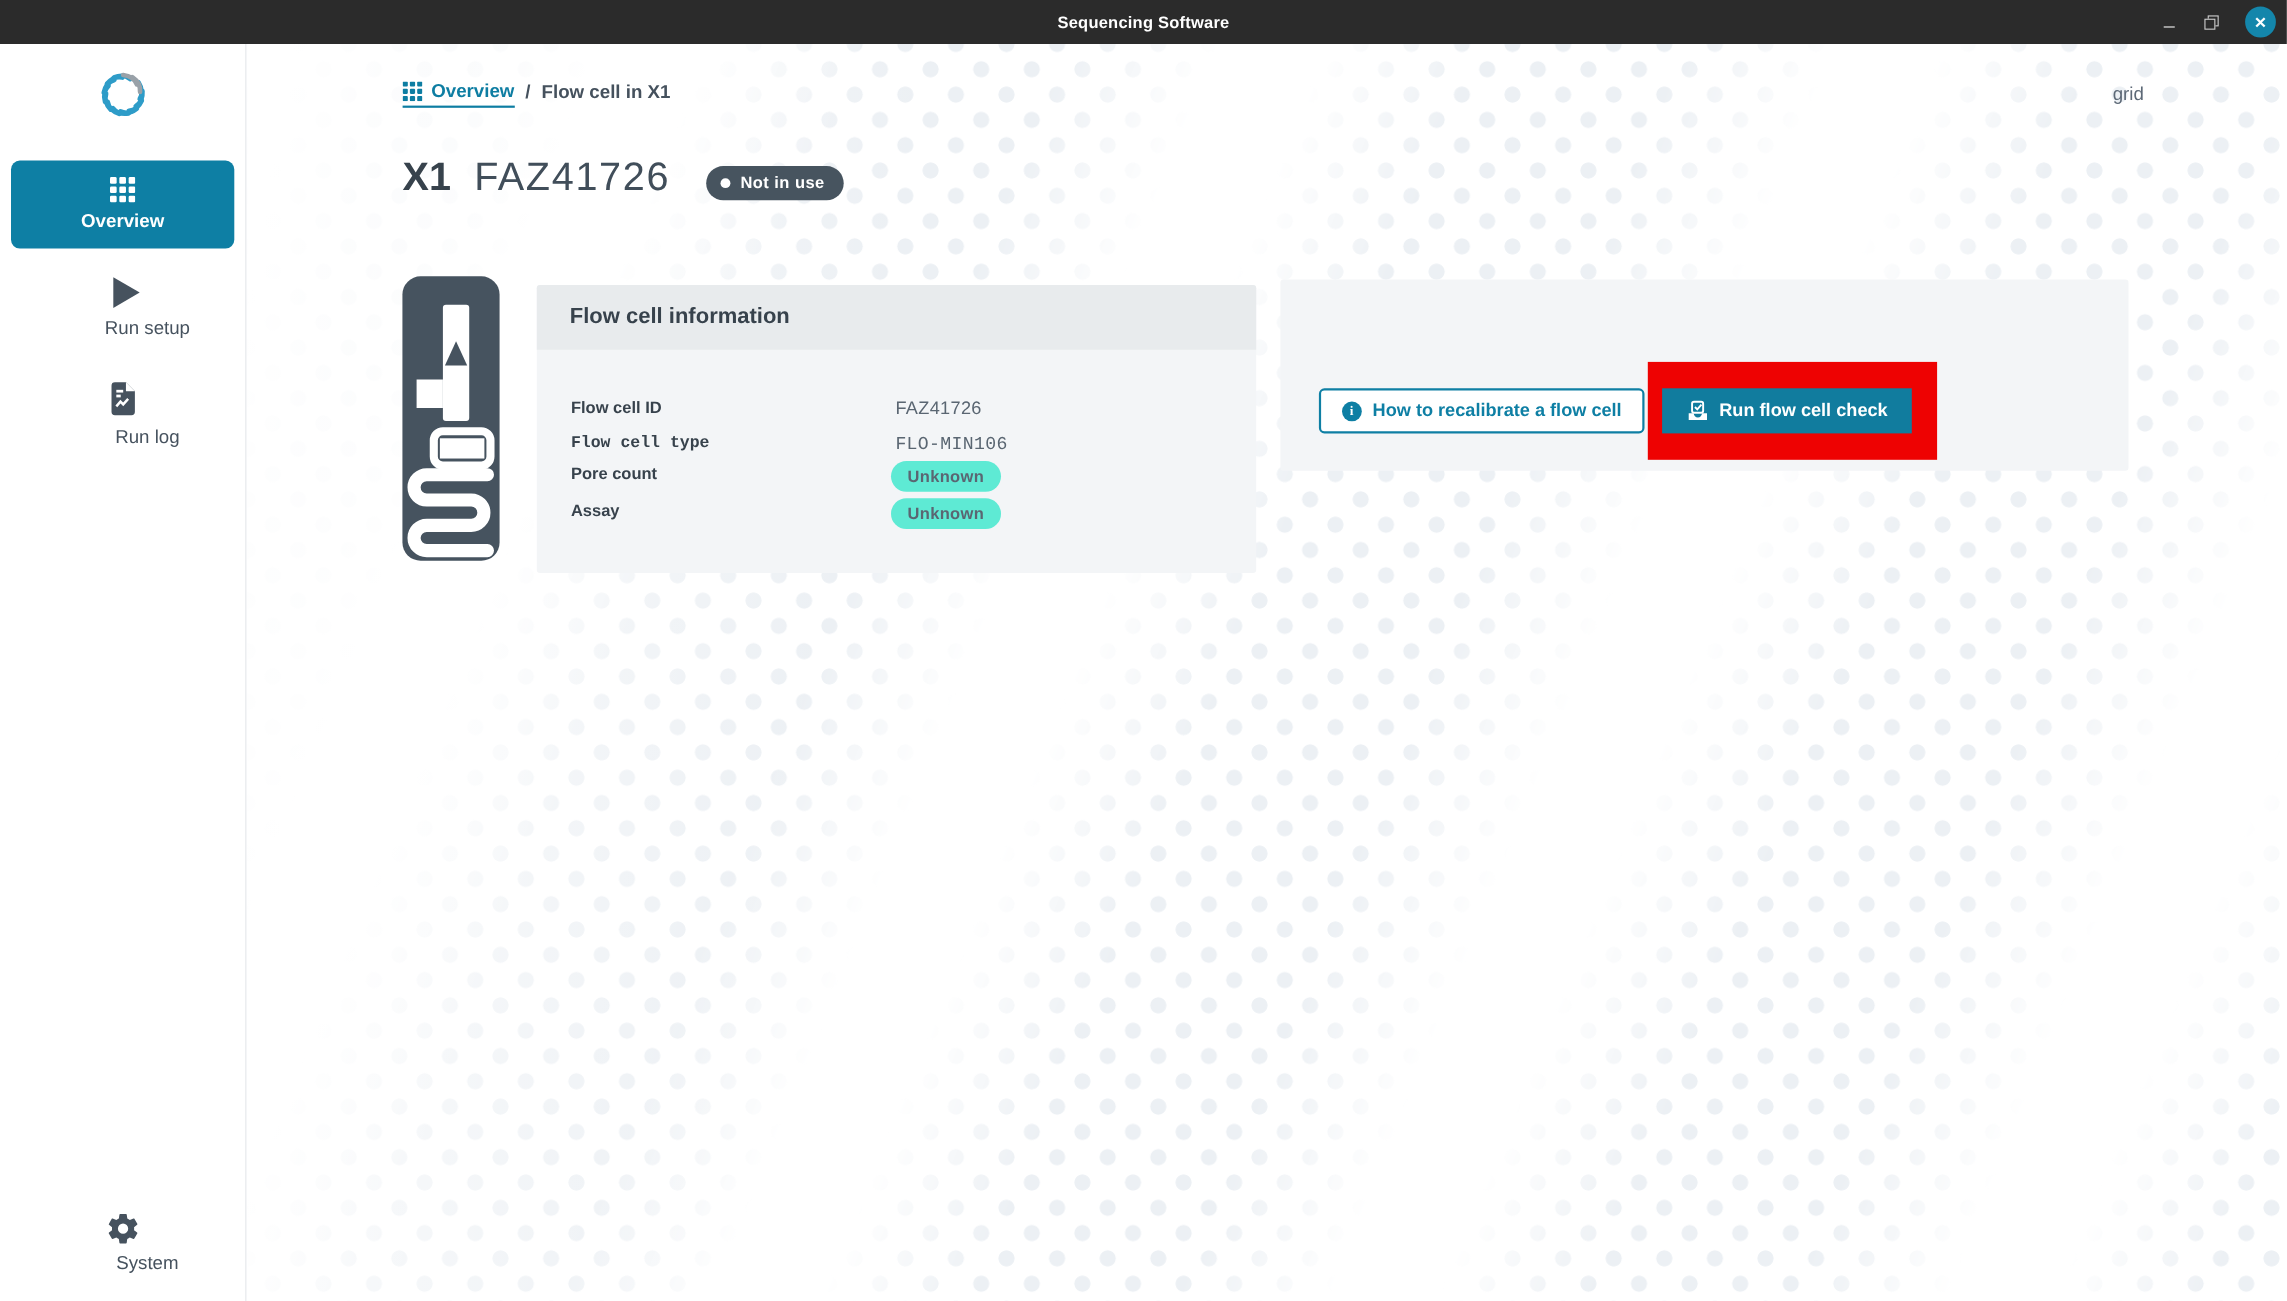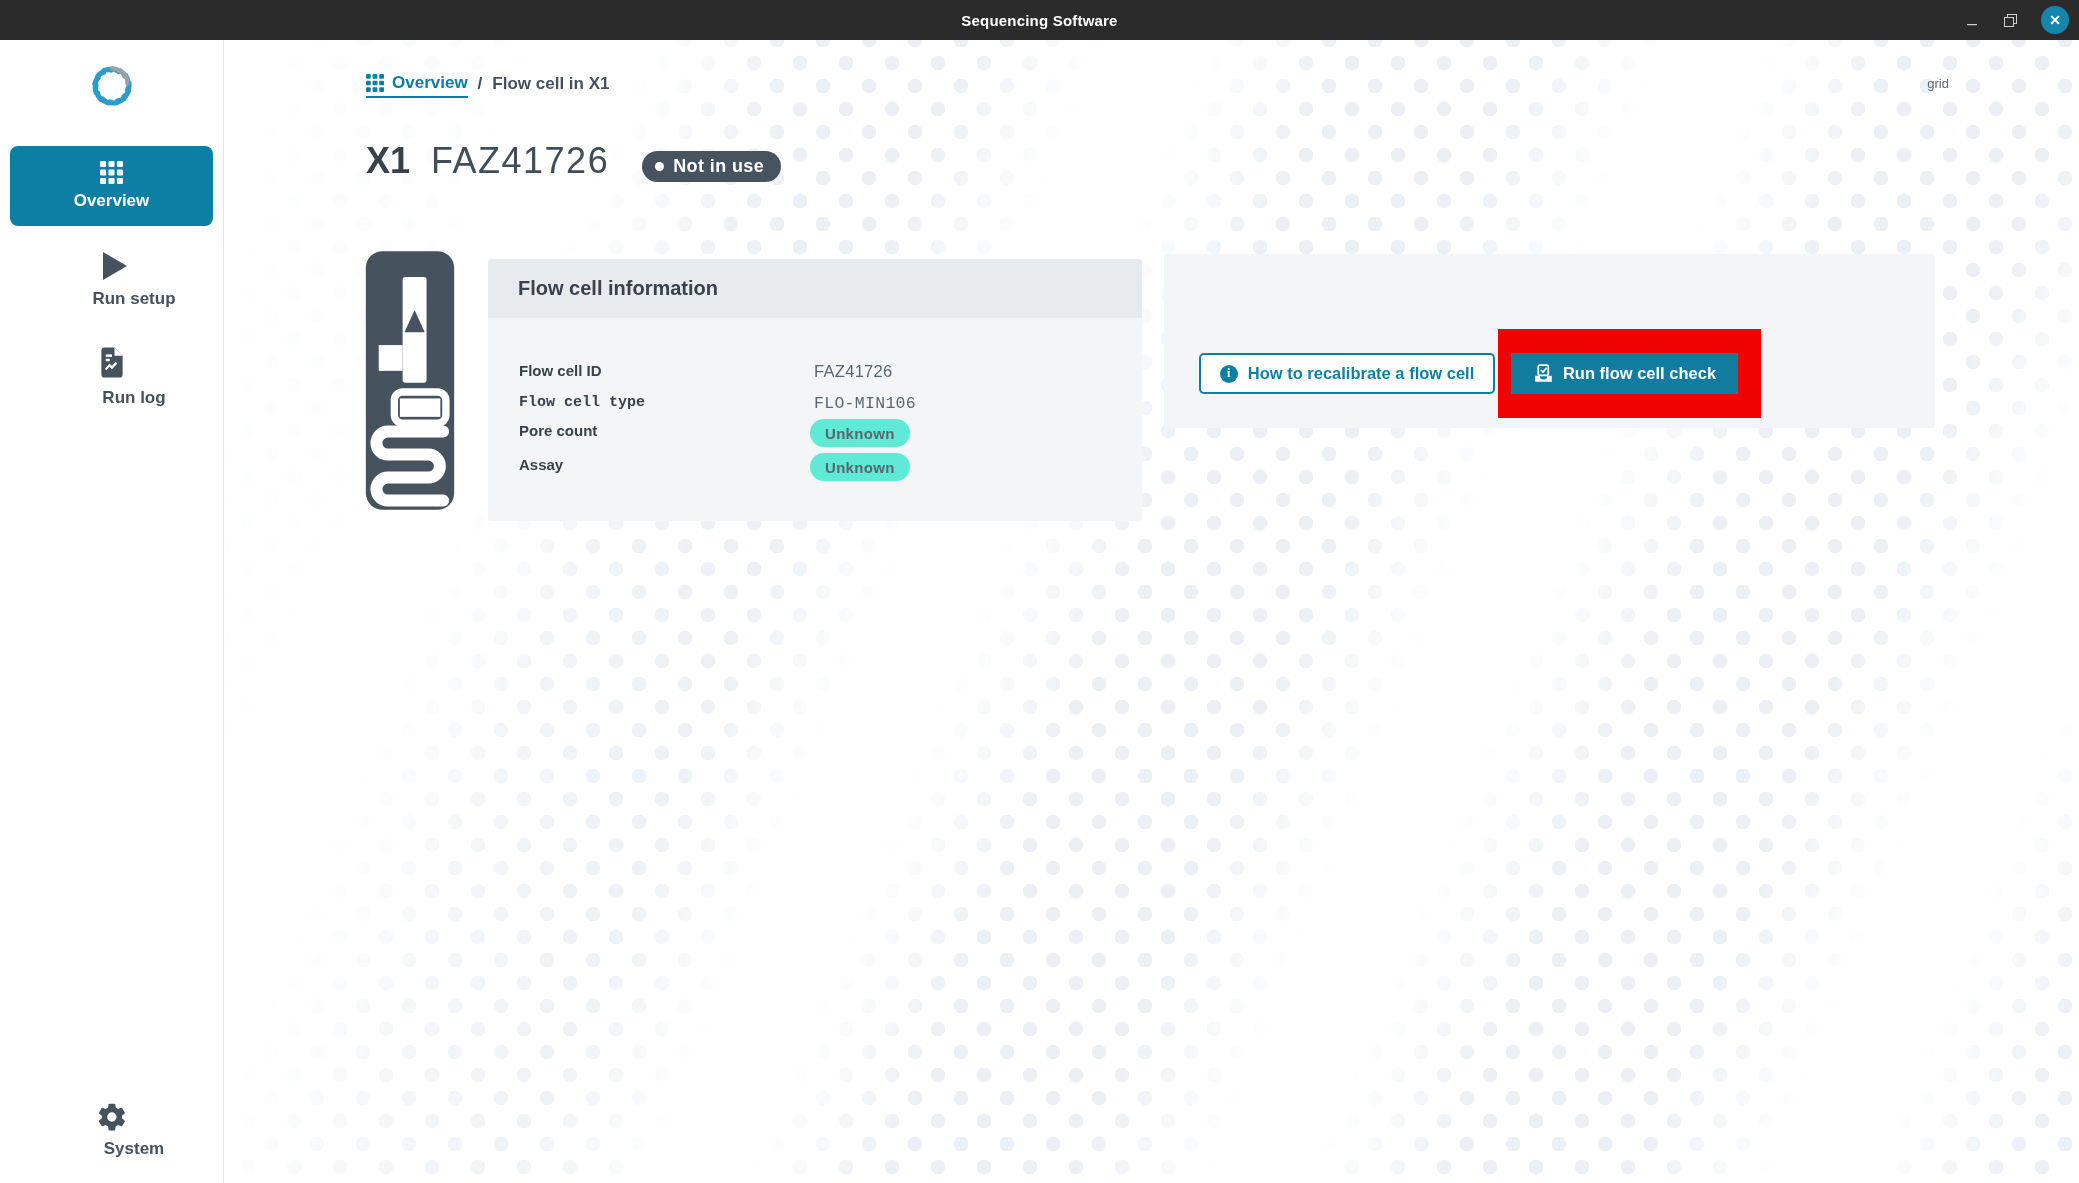--- a/index.html
+++ b/index.html
@@ -24,21 +24,21 @@
   
   .sidebar { position:absolute; left:0; top:40px; width:224px; height:1143px;
              background:#fff; border-right:1px solid #e4e7ea; z-index:5; }
   .logo { position:absolute; top:14px; left:80px; }
   .nav-overview { position:absolute; left:10px; top:106px; width:203px; height:80px;
                   background:#0e7fa4; border-radius:8px; color:#fff; display:flex;
                   flex-direction:column; align-items:center; justify-content:center; gap:7px; }
   .nav-overview .nav-label { font-size:17px; font-weight:bold; }
   .nav-item { position:absolute; left:0; width:224px; display:flex; flex-direction:column;
               align-items:center; gap:9px; color:#46525e; }
-  .nav-item .nav-label { font-size:17px; font-weight:bold; color:#46525e;margin-left:44px; }
+  .nav-item .nav-label { font-size:17px; font-weight:normal; color:#46525e;margin-left:44px; }
   .nav-run-setup { top:212px; }
   .nav-run-log   { top:306px; }
   .nav-system    { top:auto; bottom:24px; gap:6px; }
   .play-icon { width:0; height:0; border-left:24px solid #46525e;
                border-top:14px solid transparent; border-bottom:14px solid transparent; margin-left:6px; }
 
   
   .main { position:absolute; left:225px; top:40px; width:1854px; height:1143px; background:#fff; }
   .dotlayer { position:absolute; inset:0; z-index:0;
     background-image:
@@ -53,30 +53,30 @@
     background:linear-gradient(100deg, #ffffff 40px, rgba(255,255,255,0) 620px); }
   .content { position:absolute; inset:0; z-index:2; }
 
   
   .breadcrumb { position:absolute; left:141px; top:33px; display:flex; align-items:center;
                 gap:10px; font-size:17px; font-weight:bold; }
   .crumb-link { display:flex; align-items:center; gap:8px; color:#0d7da2;
                 border-bottom:2px solid #0d7da2; padding-bottom:3px; cursor:pointer; }
   .crumb-sep { color:#45515d; padding-bottom:3px; }
   .crumb-current { color:#45515d; padding-bottom:3px; }
-  .host-label { position:absolute; right:130px; top:36px; font-size:13px; color:#5d6977; }
+  .host-label { position:absolute; right:130px; top:36px; font-size:17px; color:#5d6977; }
 
   
   .page-header { position:absolute; left:141px; top:100px; display:flex; align-items:flex-end; gap:21px; }
   .pos-label { font-size:36px; font-weight:bold; color:#37424c; }
   .fc-id { font-size:36px; font-weight:400; color:#414e5a; letter-spacing:1.5px; }
   .status-pill { margin-left:12px; height:31px; background:#47545f; border-radius:16px;
                  display:flex; align-items:center; gap:9px; padding:0 17px 0 13px; }
   .status-pill .dot { width:9px; height:9px; border-radius:50%; background:#fff; }
-  .status-pill .txt { color:#fff; font-size:18px; font-weight:bold; letter-spacing:.4px; }
+  .status-pill .txt { color:#fff; font-size:15px; font-weight:bold; letter-spacing:.4px; }
 
   
   .flowcell { position:absolute; left:139px; top:209px; }
 
   
   .panel { position:absolute; background:#f3f5f7; border-radius:3px; }
   .panel-info  { left:263px; top:219px; width:654px; height:262px; }
   .panel-maint { left:939px; top:214px; width:771px; height:174px; }
   .panel-head { height:59px; background:#e8ebed; border-radius:3px 3px 0 0;
                 display:flex; align-items:center; padding:0 37px 0 30px; }

